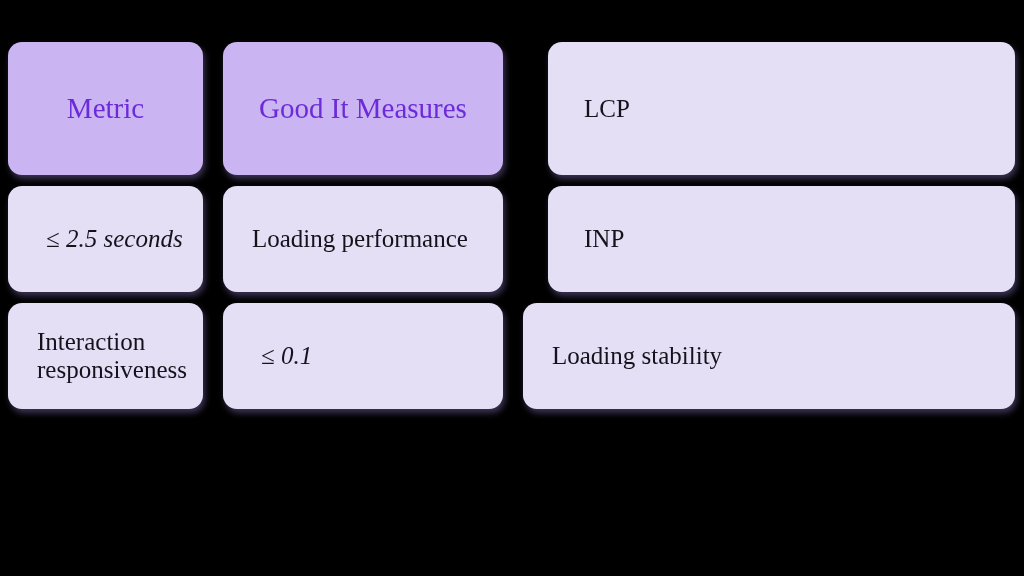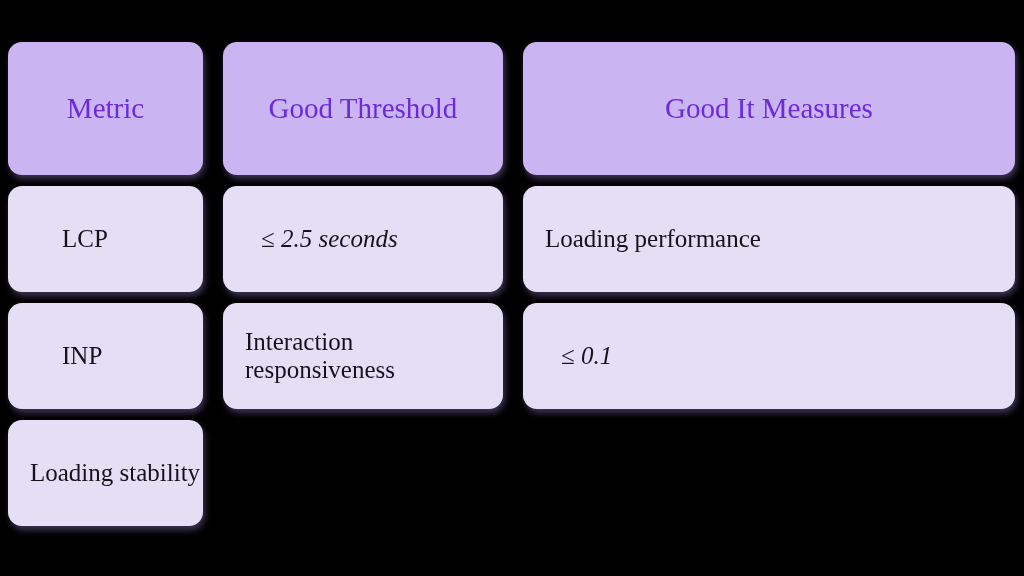--- a/index.html
+++ b/index.html
@@ -40,35 +40,32 @@
       font-size: 29px;
       justify-content: center;
       text-align: center;
     }
     .data-cell {
       background: #e5dff6;
       color: #16121c;
       font-size: 25px;
       justify-content: flex-start;
     }
-    .pad-metric    { padding-left: 54px; }
+    .pad-metric    { padding-left: 36px; margin-left: 25px; }
     .pad-threshold { padding-left: 38px; font-style: italic; }
-    .pad-measures  { padding-left: 22px; }
+    .pad-measures  { padding-left: 29px; }
   </style>
 </head>
 <body>
 
 <div class="stage">
   <div class="grid">
 
     <div class="cell header-cell">
       <span>Metric</span>
-    </div>
-    <div class="cell header-cell">
-      <span>Good Threshold</span>
     </div>
     <div class="cell header-cell">
       <span>Good It Measures</span>
     </div>
 
     <div class="cell data-cell pad-metric">
       <span>LCP</span>
     </div>
     <div class="cell data-cell pad-threshold">
       <span>≤ 2.5 seconds</span>

